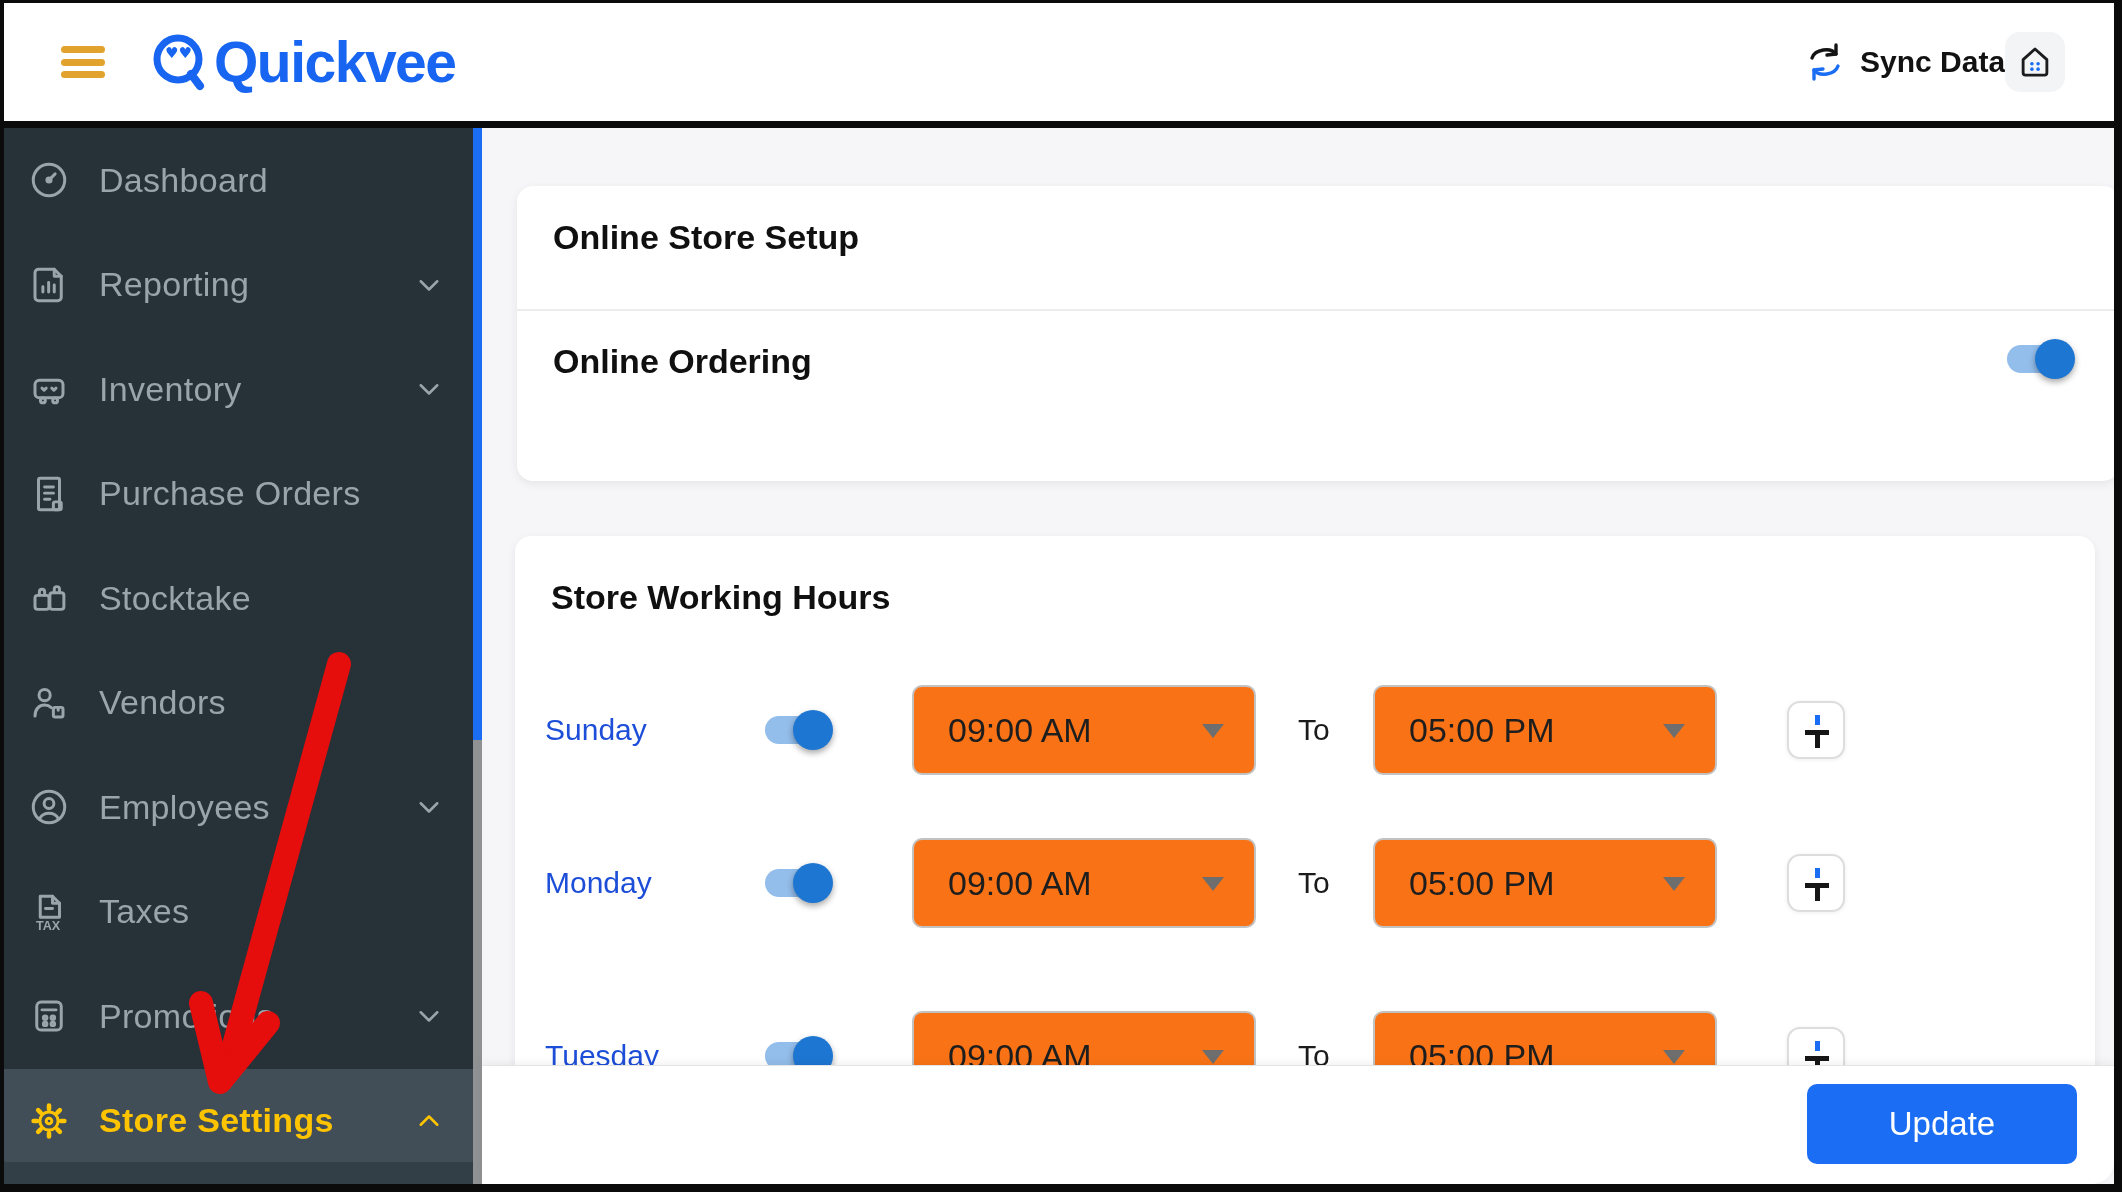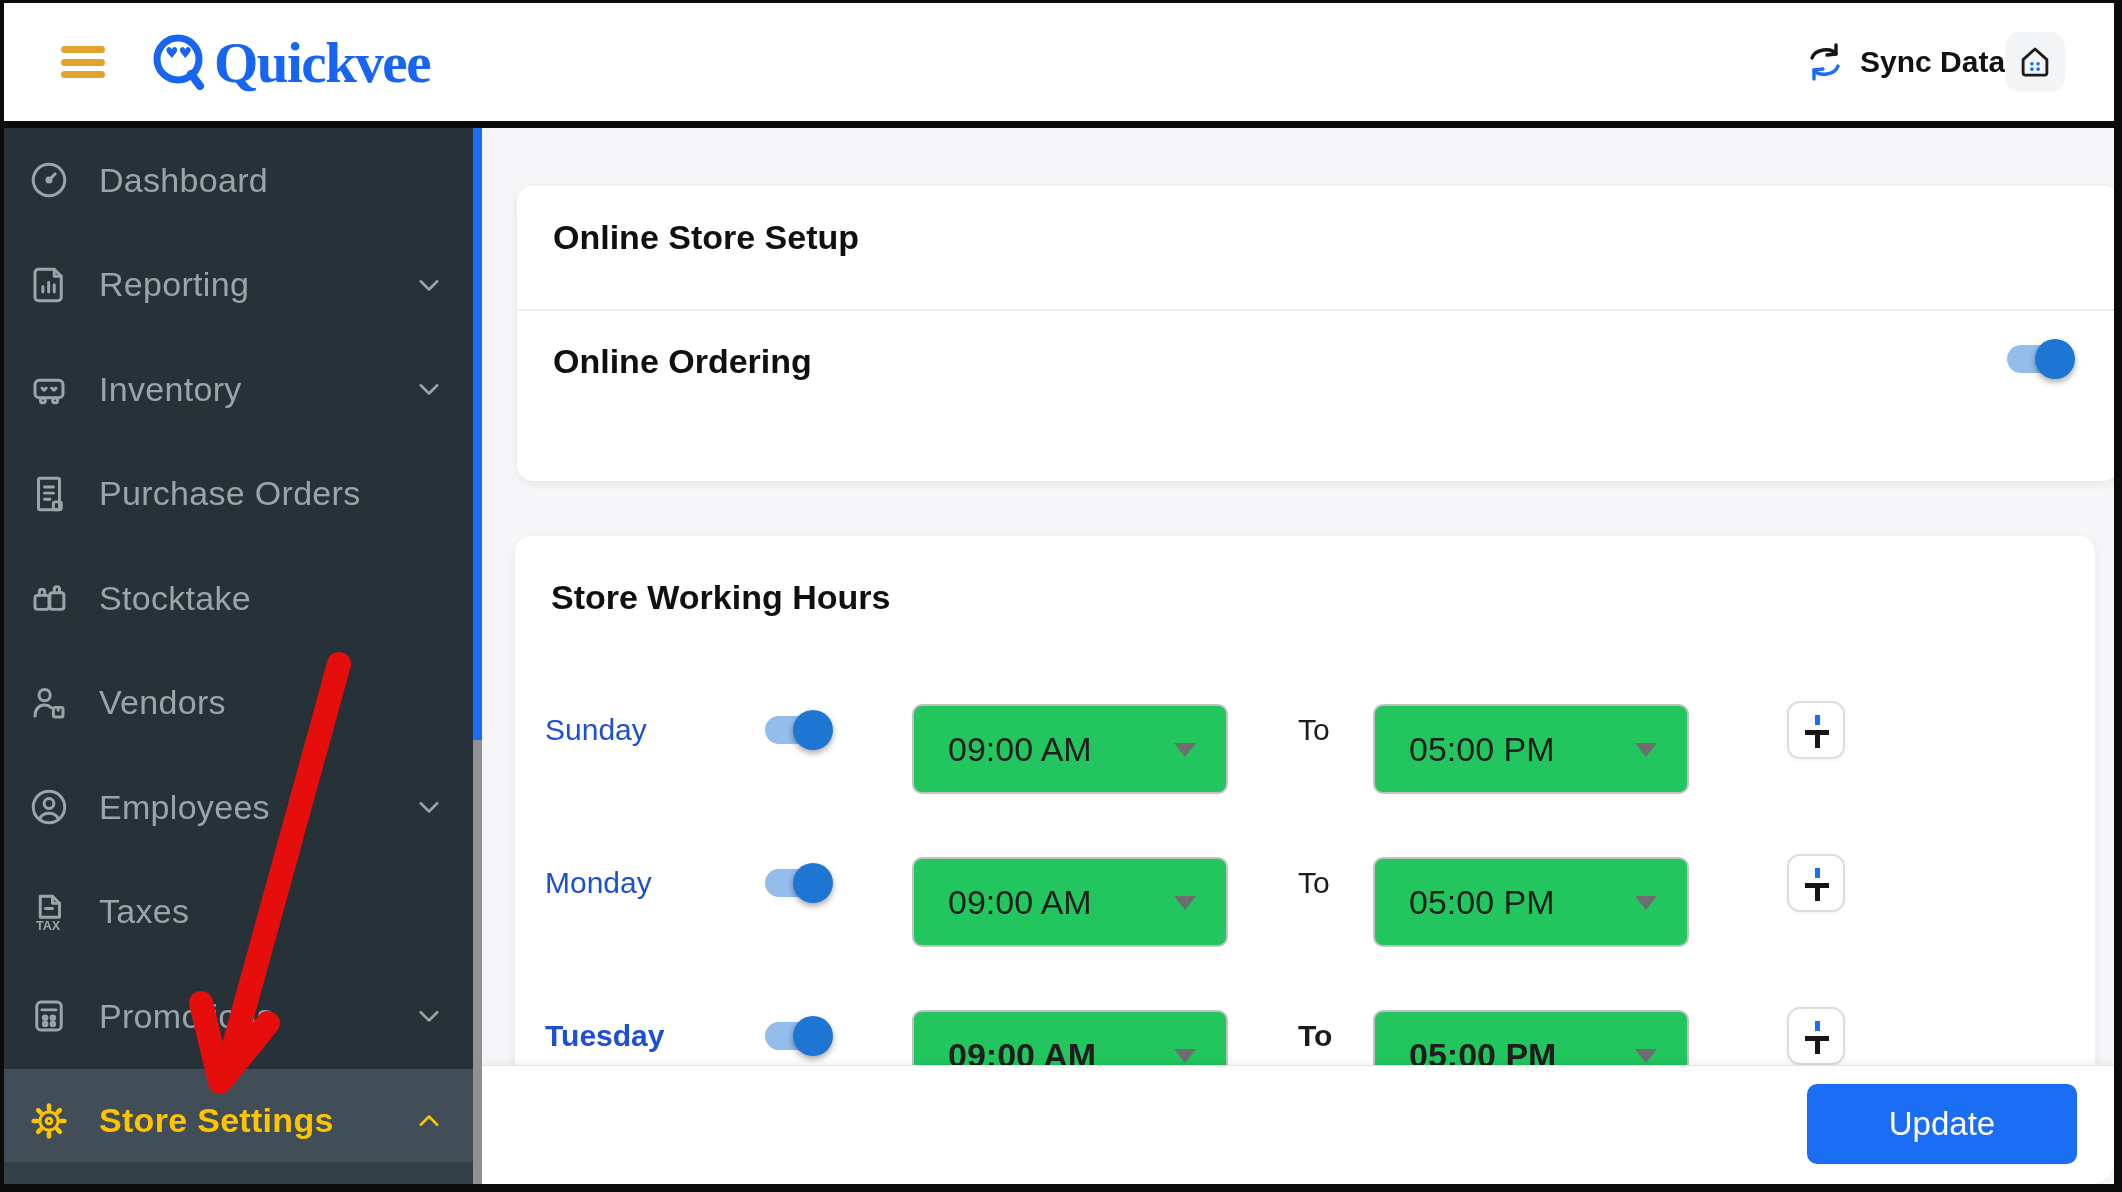--- a/index.html
+++ b/index.html
@@ -6,21 +6,21 @@
   .frame{position:relative;width:2122px;height:1192px;background:#0b0b0b;
          font-family:"Liberation Sans","DejaVu Sans",sans-serif;}
   .screen{position:absolute;left:4px;top:3px;width:2110px;height:1181px;background:#fff;overflow:hidden;}
 
   
   .header{position:absolute;left:0;top:0;width:100%;height:118px;background:#fff;border-bottom:7px solid #0b0b0b;z-index:10;}
   .hamburger{position:absolute;left:57px;top:43px;width:44px;height:32px;cursor:pointer;}
   .hamburger i{display:block;width:44px;height:7px;border-radius:3.5px;background:var(--gold);margin-bottom:5.5px;}
   .logo{position:absolute;left:146px;top:26px;height:66px;display:flex;align-items:center;color:var(--logo-blue);}
   .logo .q-mark{width:62px;height:66px;}
-  .logo .word{font-size:57px;font-weight:bold;letter-spacing:-1.5px;margin-left:2px;color:var(--logo-blue);font-family:Liberation Serif, serif;}
+  .logo .word{font-size:57px;font-weight:bold;letter-spacing:-1.5px;margin-left:2px;color:var(--logo-blue);}
   .sync{position:absolute;left:1798px;top:36px;display:flex;align-items:center;cursor:pointer;}
   .sync svg{width:46px;height:46px;}
   .sync .sync-label{margin-left:12px;font-size:30px;font-weight:bold;color:#121212;}
   .home-btn{position:absolute;left:2001px;top:29px;width:60px;height:60px;border-radius:15px;background:#F3F4F5;
             display:flex;align-items:center;justify-content:center;cursor:pointer;}
 
   
   .sidebar{position:absolute;left:0;top:125px;width:469px;bottom:0;background:#263238;z-index:1;}
   .side-items{position:absolute;left:0;top:0;width:100%;}
   .side-item{position:relative;height:104.5px;display:flex;align-items:center;cursor:pointer;color:#9AA5AB;}
@@ -52,22 +52,22 @@
   
   .toggle{position:relative;width:70px;height:46px;cursor:pointer;}
   .toggle .track{position:absolute;left:0;top:9px;width:64px;height:28px;border-radius:14px;background:#93BDEA;}
   .toggle .thumb{position:absolute;left:28px;top:3px;width:40px;height:40px;border-radius:50%;
                  background:var(--toggle-blue);box-shadow:0 3px 6px rgba(0,0,0,.35);}
 
   
   .wh-row{position:absolute;left:0;width:100%;height:100px;}
   .wh-day{position:absolute;left:30px;top:50%;transform:translateY(-50%);font-size:30px;color:#1d4ed8;}
   .wh-toggle{position:absolute;left:250px;top:50%;transform:translateY(-50%);}
-  .time-select{position:absolute;top:50%;transform:translateY(-50%);width:316px;height:90px;background:#22c55e;
-               border:2px solid #C2C2C2;border-radius:10px;box-sizing:border-box;cursor:pointer;margin-top:19px;}
+  .time-select{position:absolute;top:50%;transform:translateY(-50%);width:344px;height:90px;background:#f97316;
+               border:2px solid #C2C2C2;border-radius:10px;box-sizing:border-box;cursor:pointer;}
   .time-select .t-val{position:absolute;left:34px;top:50%;transform:translateY(-50%);font-size:34px;color:#1E1E1E;}
   .time-select .caret{position:absolute;right:30px;top:50%;margin-top:-6px;width:0;height:0;
                       border-left:11px solid transparent;border-right:11px solid transparent;border-top:14px solid #6E6E6E;}
   .ts-open{left:397px;}
   .ts-close{left:858px;}
   .to-label{position:absolute;left:783px;width:60px;top:50%;transform:translateY(-50%);
             font-size:30px;color:#1B1B1B;}
   .plus-btn{position:absolute;left:1272px;top:50%;transform:translateY(-50%);width:58px;height:58px;background:#fff;
             border:2px solid #DDDDDD;border-radius:13px;box-sizing:border-box;box-shadow:0 1px 4px rgba(0,0,0,.07);cursor:pointer;}
   .plus-btn .ph{position:absolute;left:16px;top:27px;width:24px;height:5px;background:#161616;}
@@ -347,21 +347,21 @@
       <span class="t-val">05:00 PM</span>
       <span class="caret"></span>
     </div>
     <div class="plus-btn">
       <span class="pv-top"></span>
       <span class="ph"></span>
       <span class="pv-bot"></span>
     </div>
   </div>
 
-  <div class="wh-row" style="top: 450px; font-weight: bold;">
+  <div class="wh-row" style="top: 470px;">
     <span class="wh-day">Tuesday</span>
     <div class="toggle wh-toggle">
       <span class="track"></span>
       <span class="thumb"></span>
     </div>
     <div class="time-select ts-open">
       <span class="t-val">09:00 AM</span>
       <span class="caret"></span>
     </div>
     <span class="to-label">To</span>

